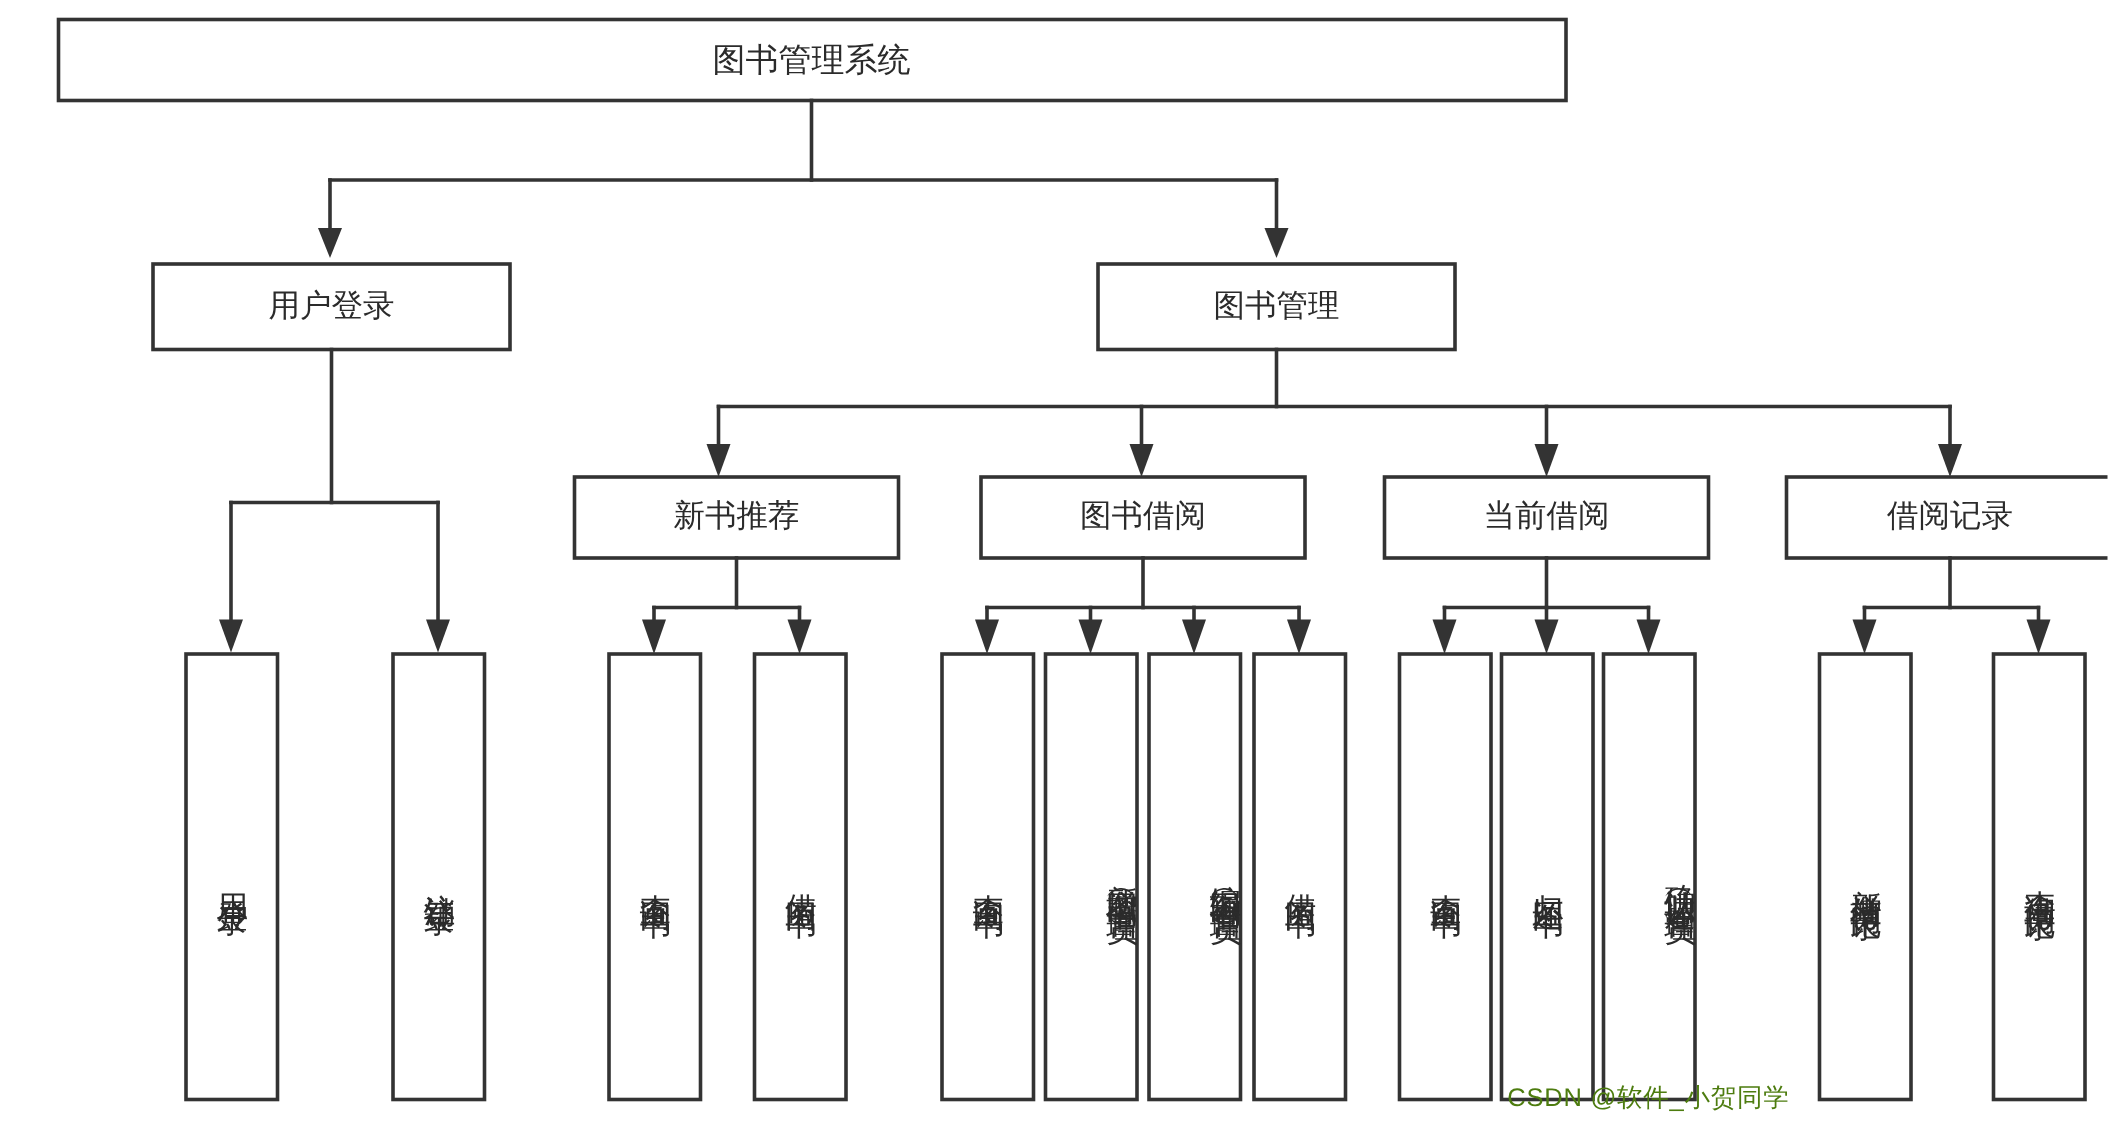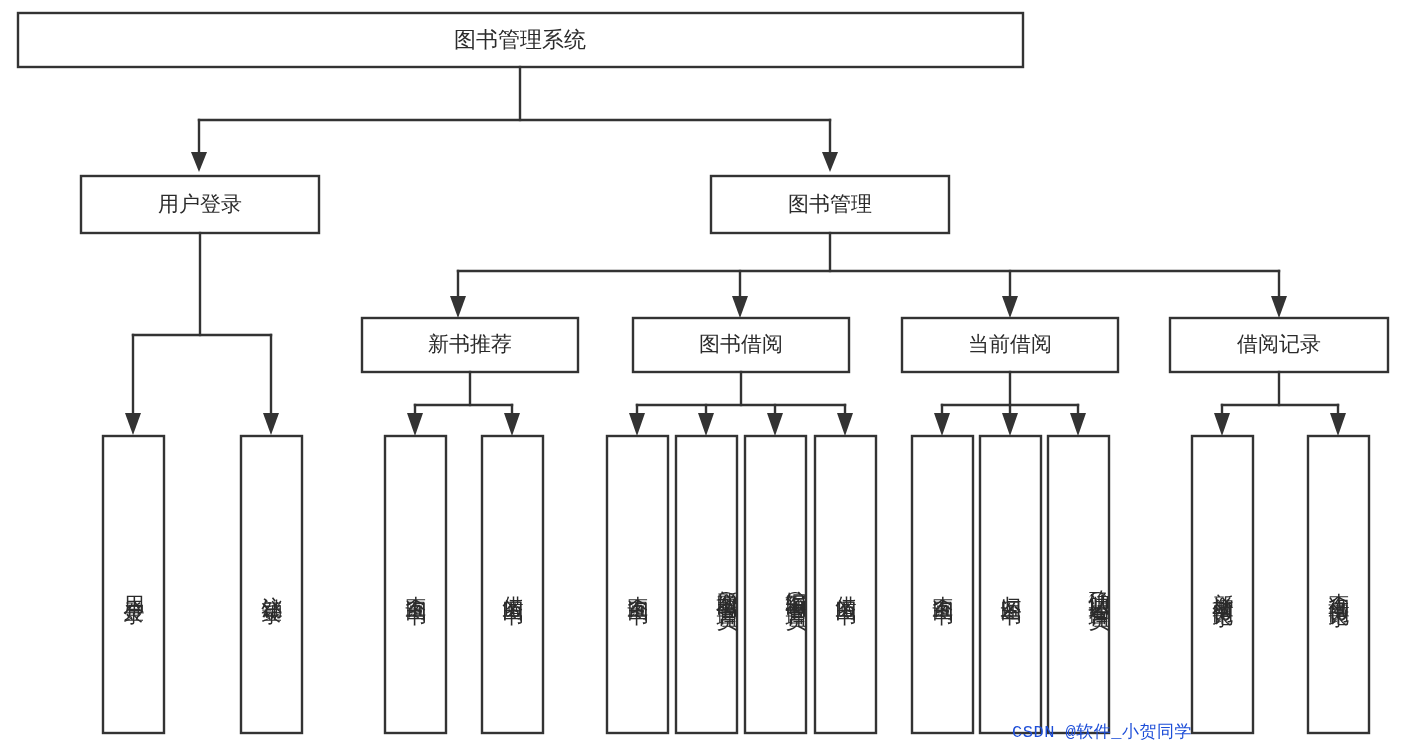--- a/index.html
+++ b/index.html
@@ -11,20 +11,21 @@
     width: 1405px;
     height: 747px;
     font-family: "DejaVu Sans", "Liberation Sans", sans-serif;
     overflow: hidden;
   }
   #diagram-root {
     position: relative;
     width: 1192px;
     height: 747px;
     background: #ffffff;
+    margin-left: 21px;
   }
   svg#flow-svg {
     position: absolute;
     left: 0;
     top: 0;
     width: 1405px;
     height: 747px;
     display: block;
   }
   .node-box {
@@ -65,25 +66,25 @@
     letter-spacing: 3px;
     color: #2b2b2b;
     white-space: nowrap;
     pointer-events: none;
   }
   .leaf-label-wrap.center {
     align-items: center;
   }
   #watermark {
     position: absolute;
-    right: 0;
+    right: 20px;
     bottom: 4px;
-    font-family: Liberation Mono, monospace;
+    font-family: Liberation Sans, sans-serif;
     font-size: 17px;
-    color: #1d4ed8;
+    color: #4d7c0f;
     letter-spacing: 0.5px;
     white-space: nowrap;
   }
 </style>
 </head>
 <body>
 
 <div id="diagram-root">
 
   <svg id="flow-svg" viewBox="0 0 1405 747">

